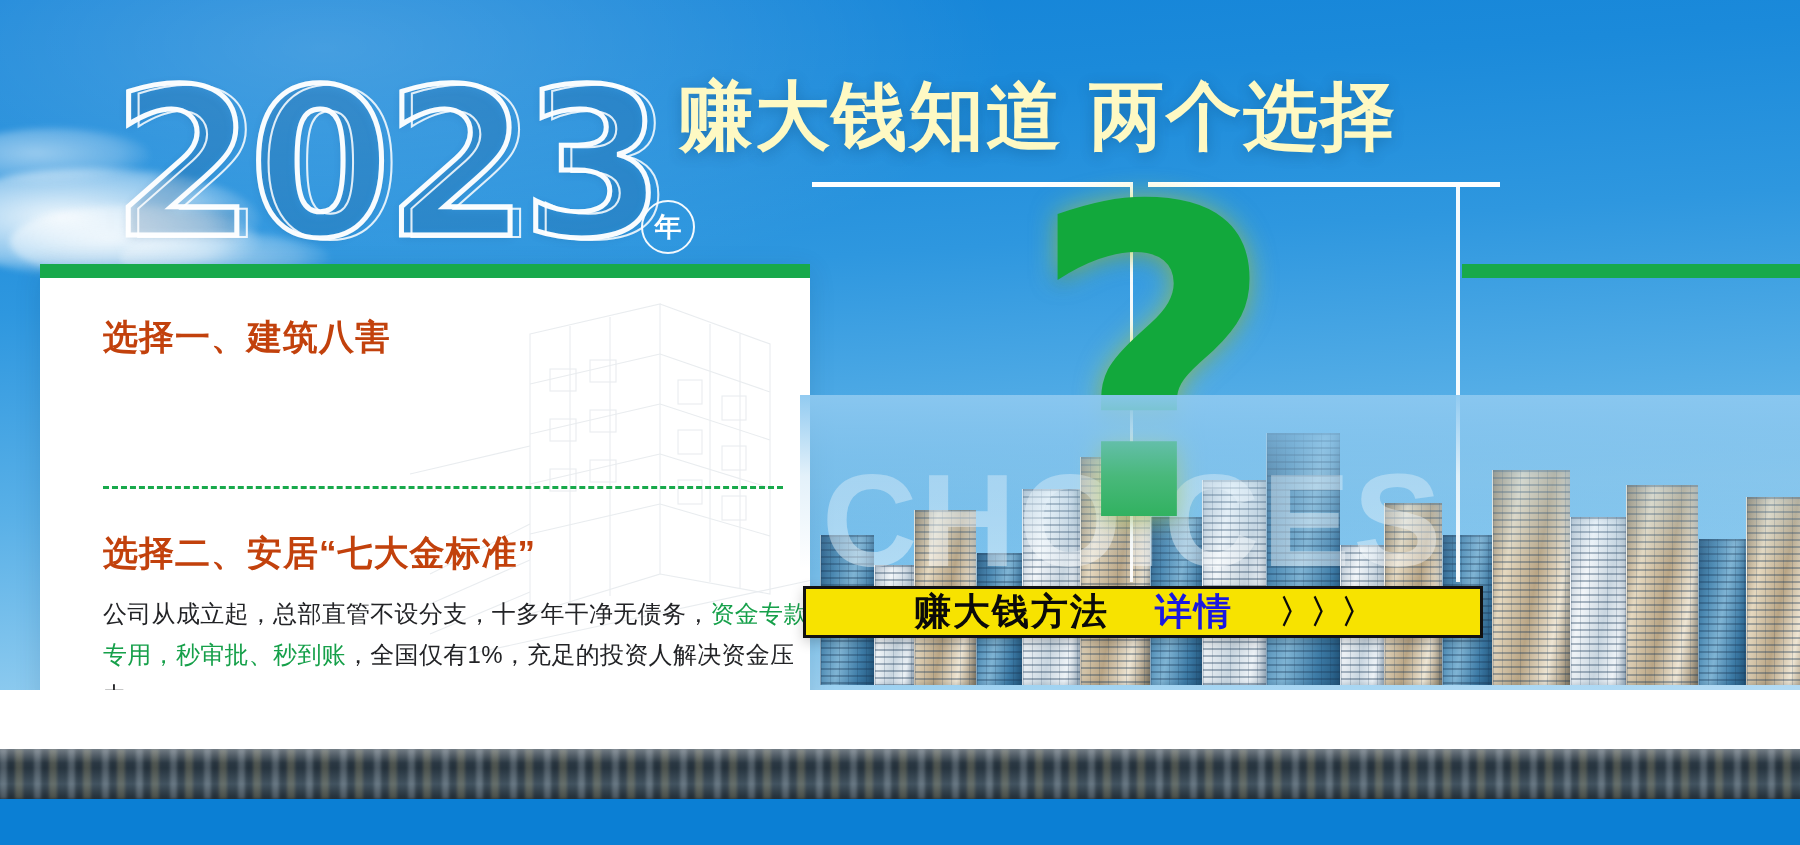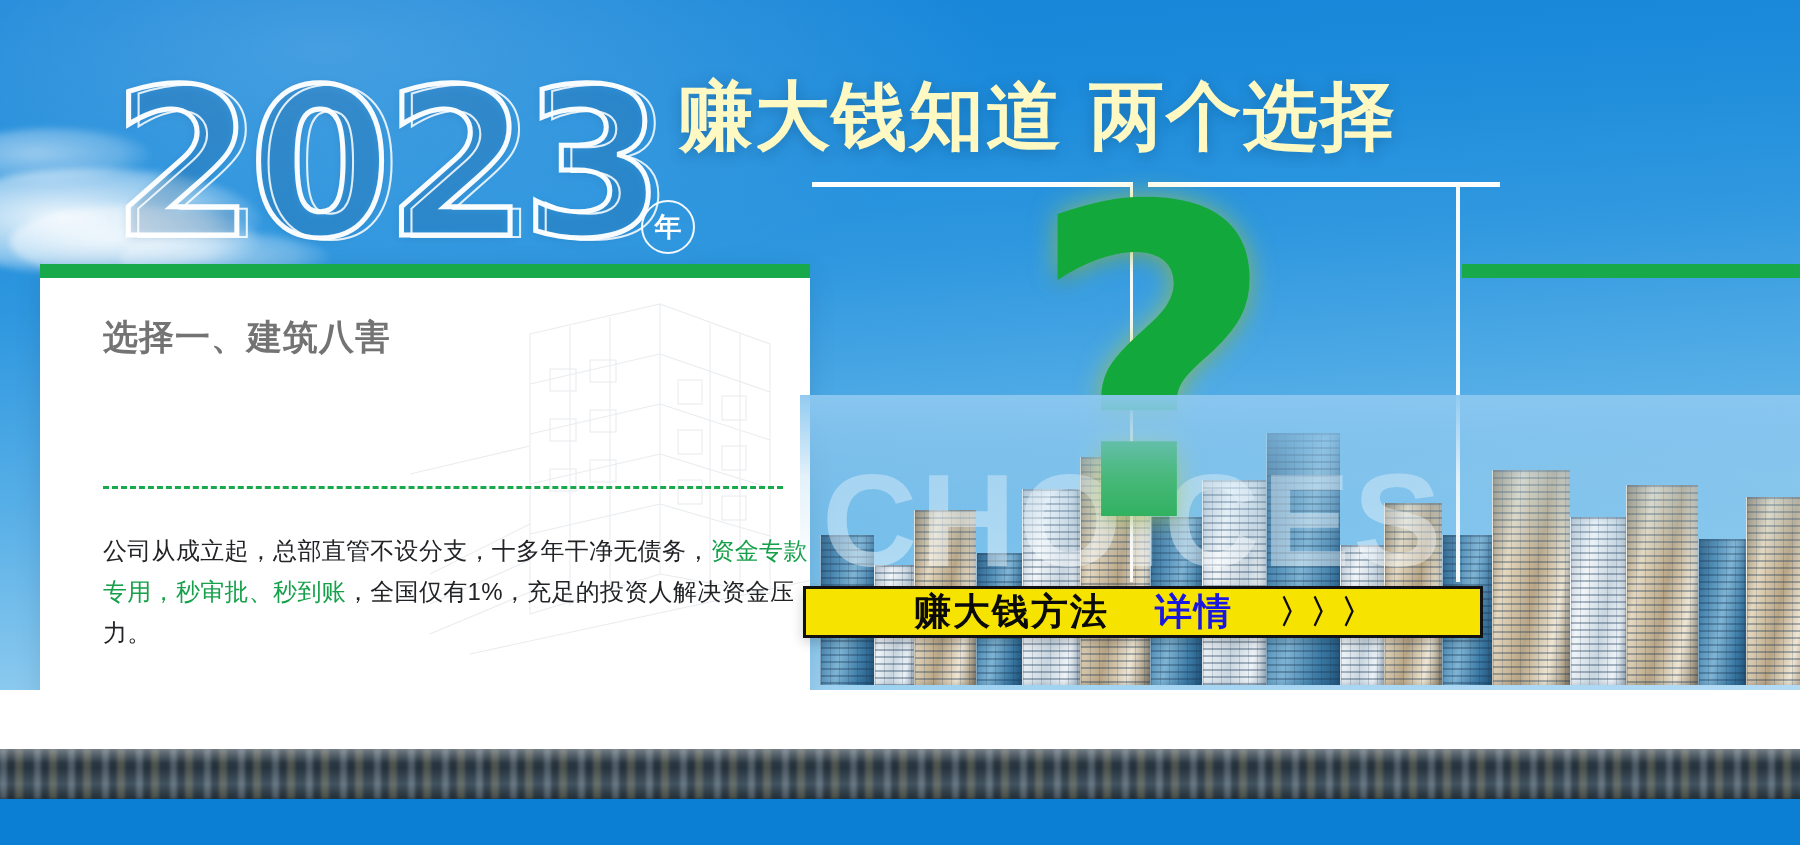--- a/index.html
+++ b/index.html
@@ -132,21 +132,21 @@
     overflow:hidden;
   }
   .card-top{ position:absolute; left:0; top:0; width:770px; height:14px; background:#18a94b; }
   .blueprint{
     position:absolute; right:-30px; top:10px; width:430px; height:435px;
     opacity:.55; pointer-events:none;
   }
   .card-body{ position:absolute; left:63px; top:50px; right:14px; }
 
   h2.sec{
-    color:#737373; font-size:35px; font-weight:700; letter-spacing:1px;
+    color:#c2410c; font-size:35px; font-weight:700; letter-spacing:1px;
     margin:0 0 16px 0; white-space:nowrap;
   }
   p.sec-body{
     font-size:24px; line-height:41px; color:#222326; letter-spacing:.3px;
     width:712px; word-break:break-all;
   }
   p.sec-body em{ font-style:normal; color:#16a04a; }
 
   .dashed{
     position:absolute; left:63px; top:222px; width:680px; height:0;
@@ -246,20 +246,21 @@
       </g>
     </svg>
 
     <div class="card-body">
       <h2 class="sec">选择一、建筑八害</h2>
     </div>
 
     <div class="dashed"></div>
 
     <div class="sec2">
+      <h2 class="sec">选择二、安居“七大金标准”</h2>
       <p class="sec-body">
         <span>公司从成立起，总部直管不设分支，十多年干净无债务，</span><em>资金专款专用，秒审批、秒到账</em><span>，全国仅有1%，充足的投资人解决资金压力。</span>
       </p>
     </div>
   </div>
 
   <div class="cta">
     <span class="t1">赚大钱方法</span>
     <span class="t2">详情</span>
     <span class="arrows">〉〉〉</span>

